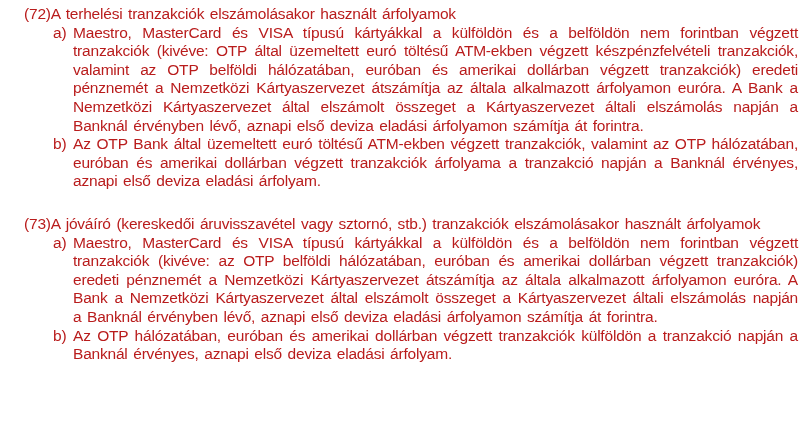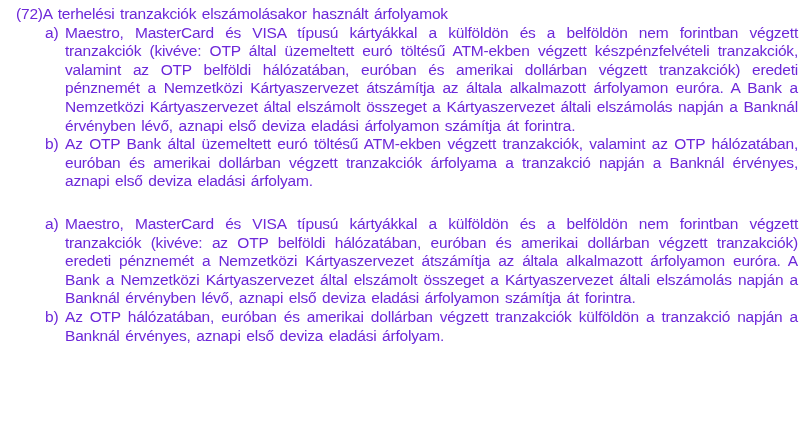--- a/index.html
+++ b/index.html
@@ -5,25 +5,25 @@
   * { margin: 0; padding: 0; box-sizing: border-box; }
   html, body {
     width: 810px;
     height: 448px;
     background: #ffffff;
     overflow: hidden;
   }
   .doc {
     width: 810px;
     height: 448px;
-    padding: 5px 12px 0 16px;
+    padding: 5px 12px 0 24px;
     font-family: "Liberation Sans", "DejaVu Sans", sans-serif;
     font-size: 15.5px;
     line-height: 18.6px;
-    color: #6d28d9;
+    color: #b91c1c;
     text-align: justify;
     letter-spacing: -0.2px;
     word-spacing: 1.5px;
   }
   .section-head {
     padding-left: 28px;
     text-indent: -28px;
   }
   .item {
     position: relative;
@@ -46,20 +46,21 @@
     <p class="section-head"><span class="sec-num">(72)</span><span>A terhelési tranzakciók elszámolásakor használt árfolyamok</span></p>
     <div class="item">
       <span class="marker">a)</span><span>Maestro, MasterCard és VISA típusú kártyákkal a külföldön és a belföldön nem forintban végzett tranzakciók (kivéve: OTP által üzemeltett euró töltésű ATM-ekben végzett készpénzfelvételi tranzakciók, valamint az OTP belföldi hálózatában, euróban és amerikai dollárban végzett tranzakciók) eredeti pénznemét a Nemzetközi Kártyaszervezet átszámítja az általa alkalmazott árfolyamon euróra. A Bank a Nemzetközi Kártyaszervezet által elszámolt összeget a Kártyaszervezet általi elszámolás napján a Banknál érvényben lévő, aznapi első deviza eladási árfolyamon számítja át forintra.</span>
     </div>
     <div class="item">
       <span class="marker">b)</span><span>Az OTP Bank által üzemeltett euró töltésű ATM-ekben végzett tranzakciók, valamint az OTP hálózatában, euróban és amerikai dollárban végzett tranzakciók árfolyama a tranzakció napján a Banknál érvényes, aznapi első deviza eladási árfolyam.</span>
     </div>
   </div>
 
   <div class="section">
+    <p class="section-head"><span class="sec-num">(73)</span><span>A jóváíró (kereskedői áruvisszavétel vagy sztornó, stb.) tranzakciók elszámolásakor használt árfolyamok</span></p>
     <div class="item">
       <span class="marker">a)</span><span>Maestro, MasterCard és VISA típusú kártyákkal a külföldön és a belföldön nem forintban végzett tranzakciók (kivéve: az OTP belföldi hálózatában, euróban és amerikai dollárban végzett tranzakciók) eredeti pénznemét a Nemzetközi Kártyaszervezet átszámítja az általa alkalmazott árfolyamon euróra. A Bank a Nemzetközi Kártyaszervezet által elszámolt összeget a Kártyaszervezet általi elszámolás napján a Banknál érvényben lévő, aznapi első deviza eladási árfolyamon számítja át forintra.</span>
     </div>
     <div class="item">
       <span class="marker">b)</span><span>Az OTP hálózatában, euróban és amerikai dollárban végzett tranzakciók külföldön a tranzakció napján a Banknál érvényes, aznapi első deviza eladási árfolyam.</span>
     </div>
   </div>
 
 </div>
 

